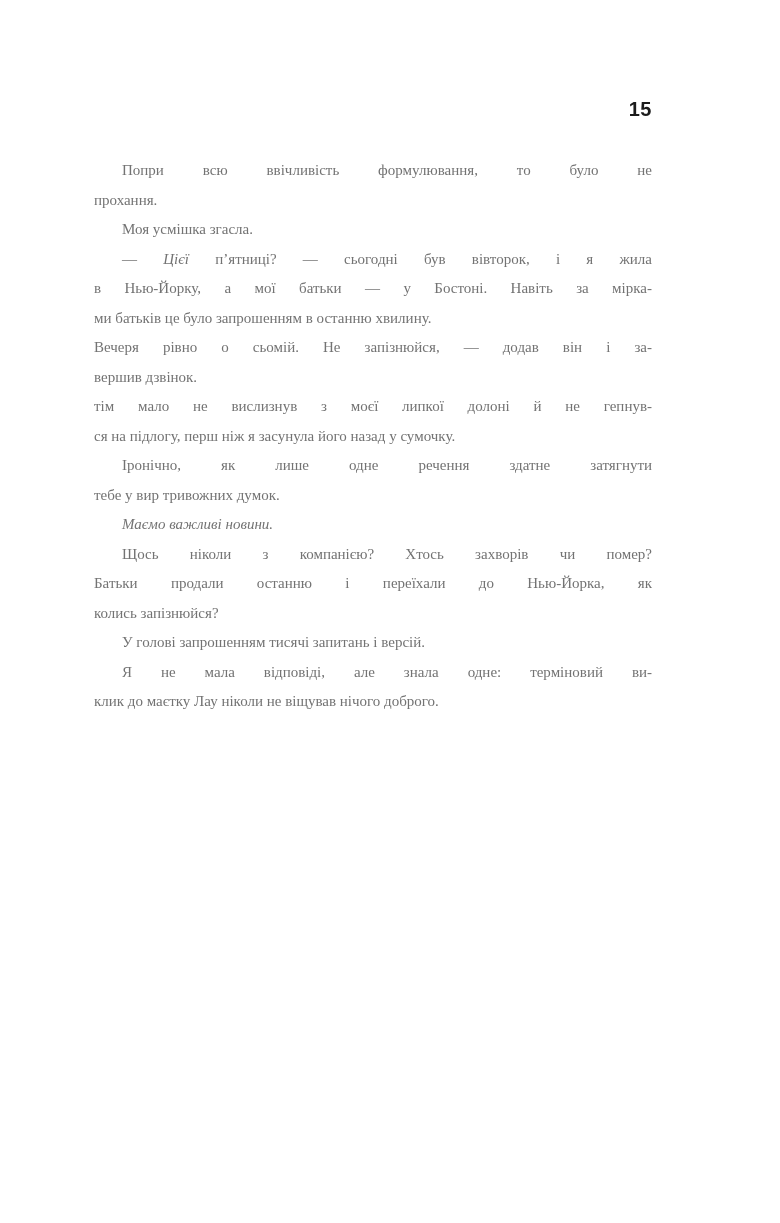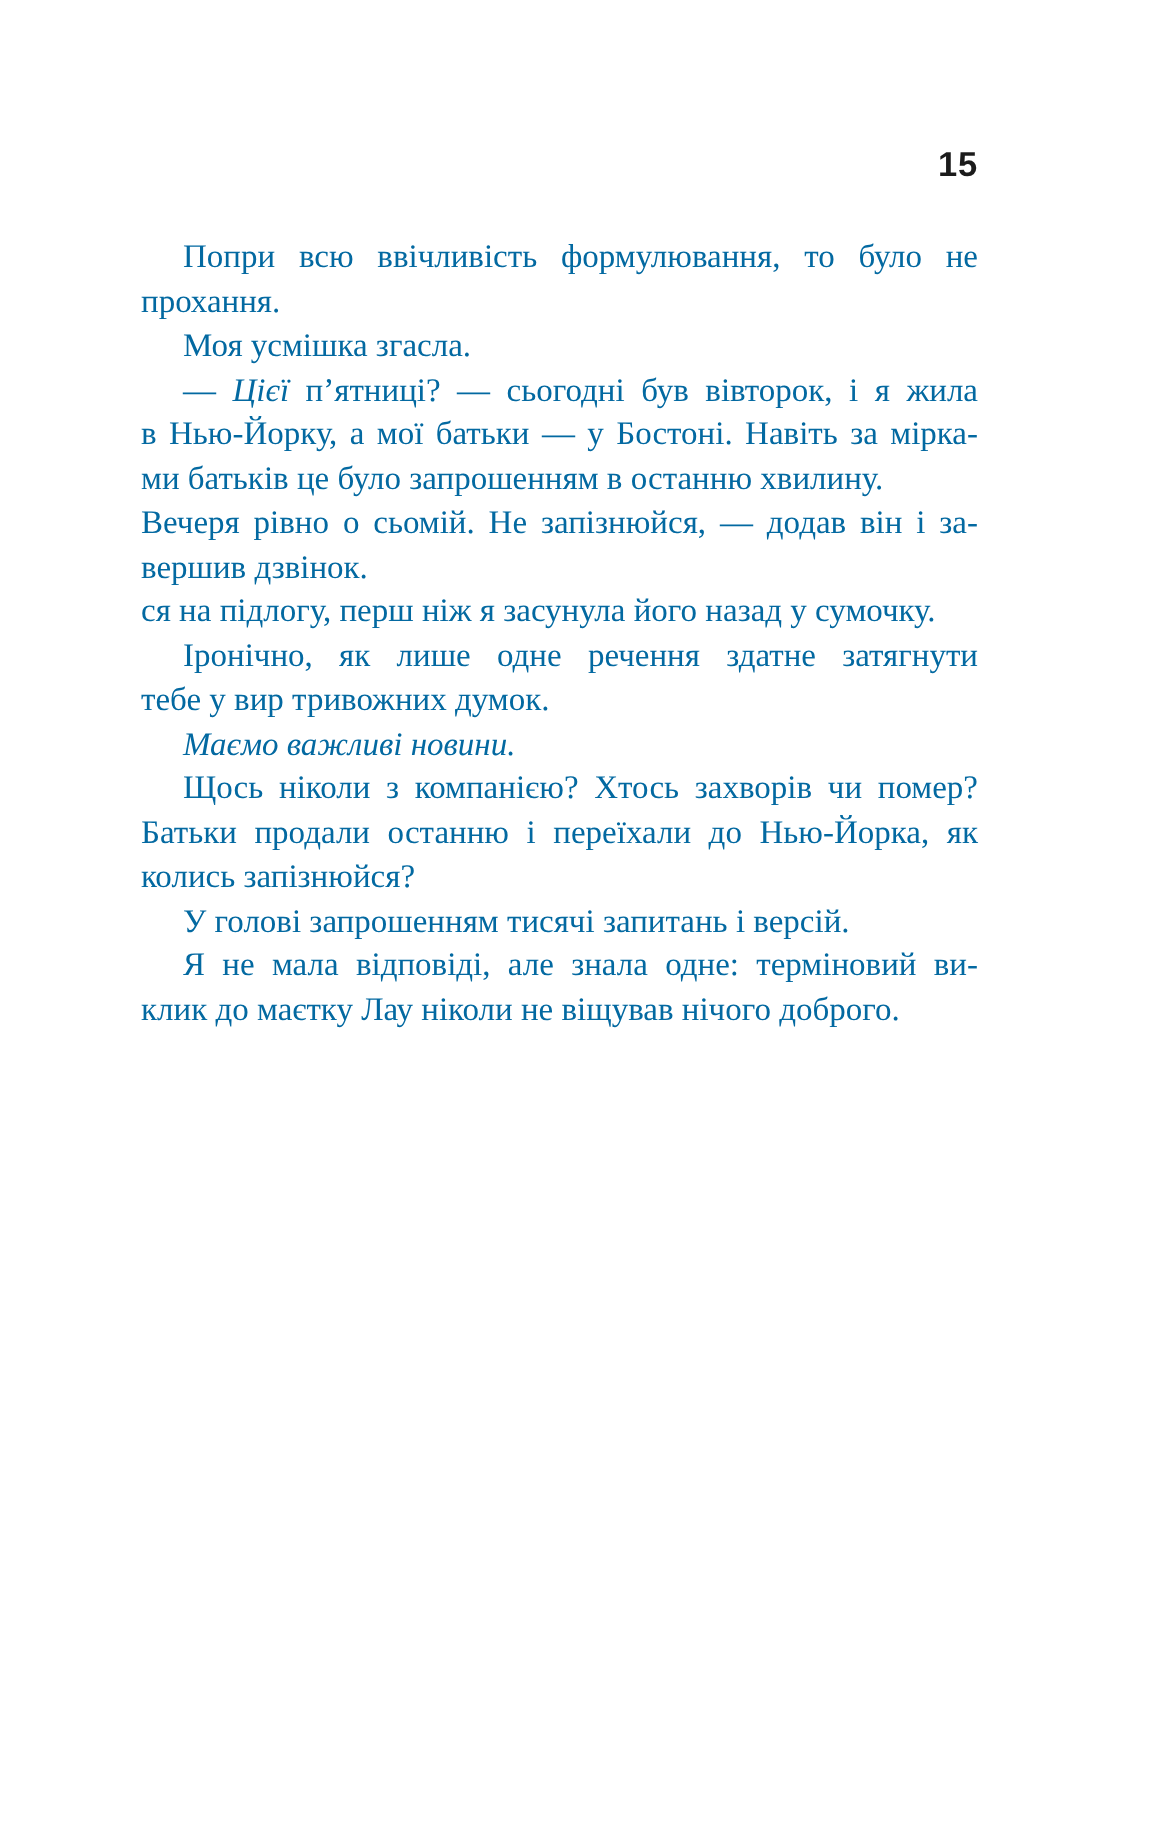--- a/index.html
+++ b/index.html
@@ -14,35 +14,35 @@
     background: #ffffff;
     overflow: hidden;
   }
   .page-num {
     position: absolute;
     top: 97px;
     left: 94px;
     width: 558px;
     text-align: right;
     font-family: "Liberation Sans", "DejaVu Sans", sans-serif;
-    font-size: 23px;
+    font-size: 20px;
     font-weight: 600;
     color: #1b1b1b;
     letter-spacing: 0.5px;
     line-height: 24px;
   }
   .text-block {
     position: absolute;
     left: 94px;
     top: 156px;
     width: 558px;
     font-family: "Liberation Serif", "DejaVu Serif", serif;
-    font-size: 22px;
+    font-size: 15px;
     line-height: 29.5px;
-    color: #0369a1;
+    color: #737373;
   }
   .paragraph {
     margin: 0;
     padding: 0;
   }
   .text-line {
     display: block;
     text-align: left;
     white-space: normal;
   }
@@ -73,20 +73,21 @@
       <p class="paragraph">
         <span class="text-line j ind"><span>— </span><span class="it">Цієї</span><span> п’ятниці? — сьогодні був вівторок, і я жила</span></span>
         <span class="text-line j"><span>в Нью-Йорку, а мої батьки — у Бостоні. Навіть за мірка-</span></span>
         <span class="text-line"><span>ми батьків це було запрошенням в останню хвилину.</span></span>
       </p>
       <p class="paragraph">
         <span class="text-line j"><span>Вечеря рівно о сьомій. Не запізнюйся, — додав він і за-</span></span>
         <span class="text-line"><span>вершив дзвінок.</span></span>
       </p>
       <p class="paragraph">
+        <span class="text-line j"><span>тім мало не вислизнув з моєї липкої долоні й не гепнув-</span></span>
         <span class="text-line"><span>ся на підлогу, перш ніж я засунула його назад у сумочку.</span></span>
       </p>
       <p class="paragraph">
         <span class="text-line j ind"><span>Іронічно, як лише одне речення здатне затягнути</span></span>
         <span class="text-line"><span>тебе у вир тривожних думок.</span></span>
       </p>
       <p class="paragraph">
         <span class="text-line ind"><span class="it">Маємо важливі новини.</span></span>
       </p>
       <p class="paragraph">

